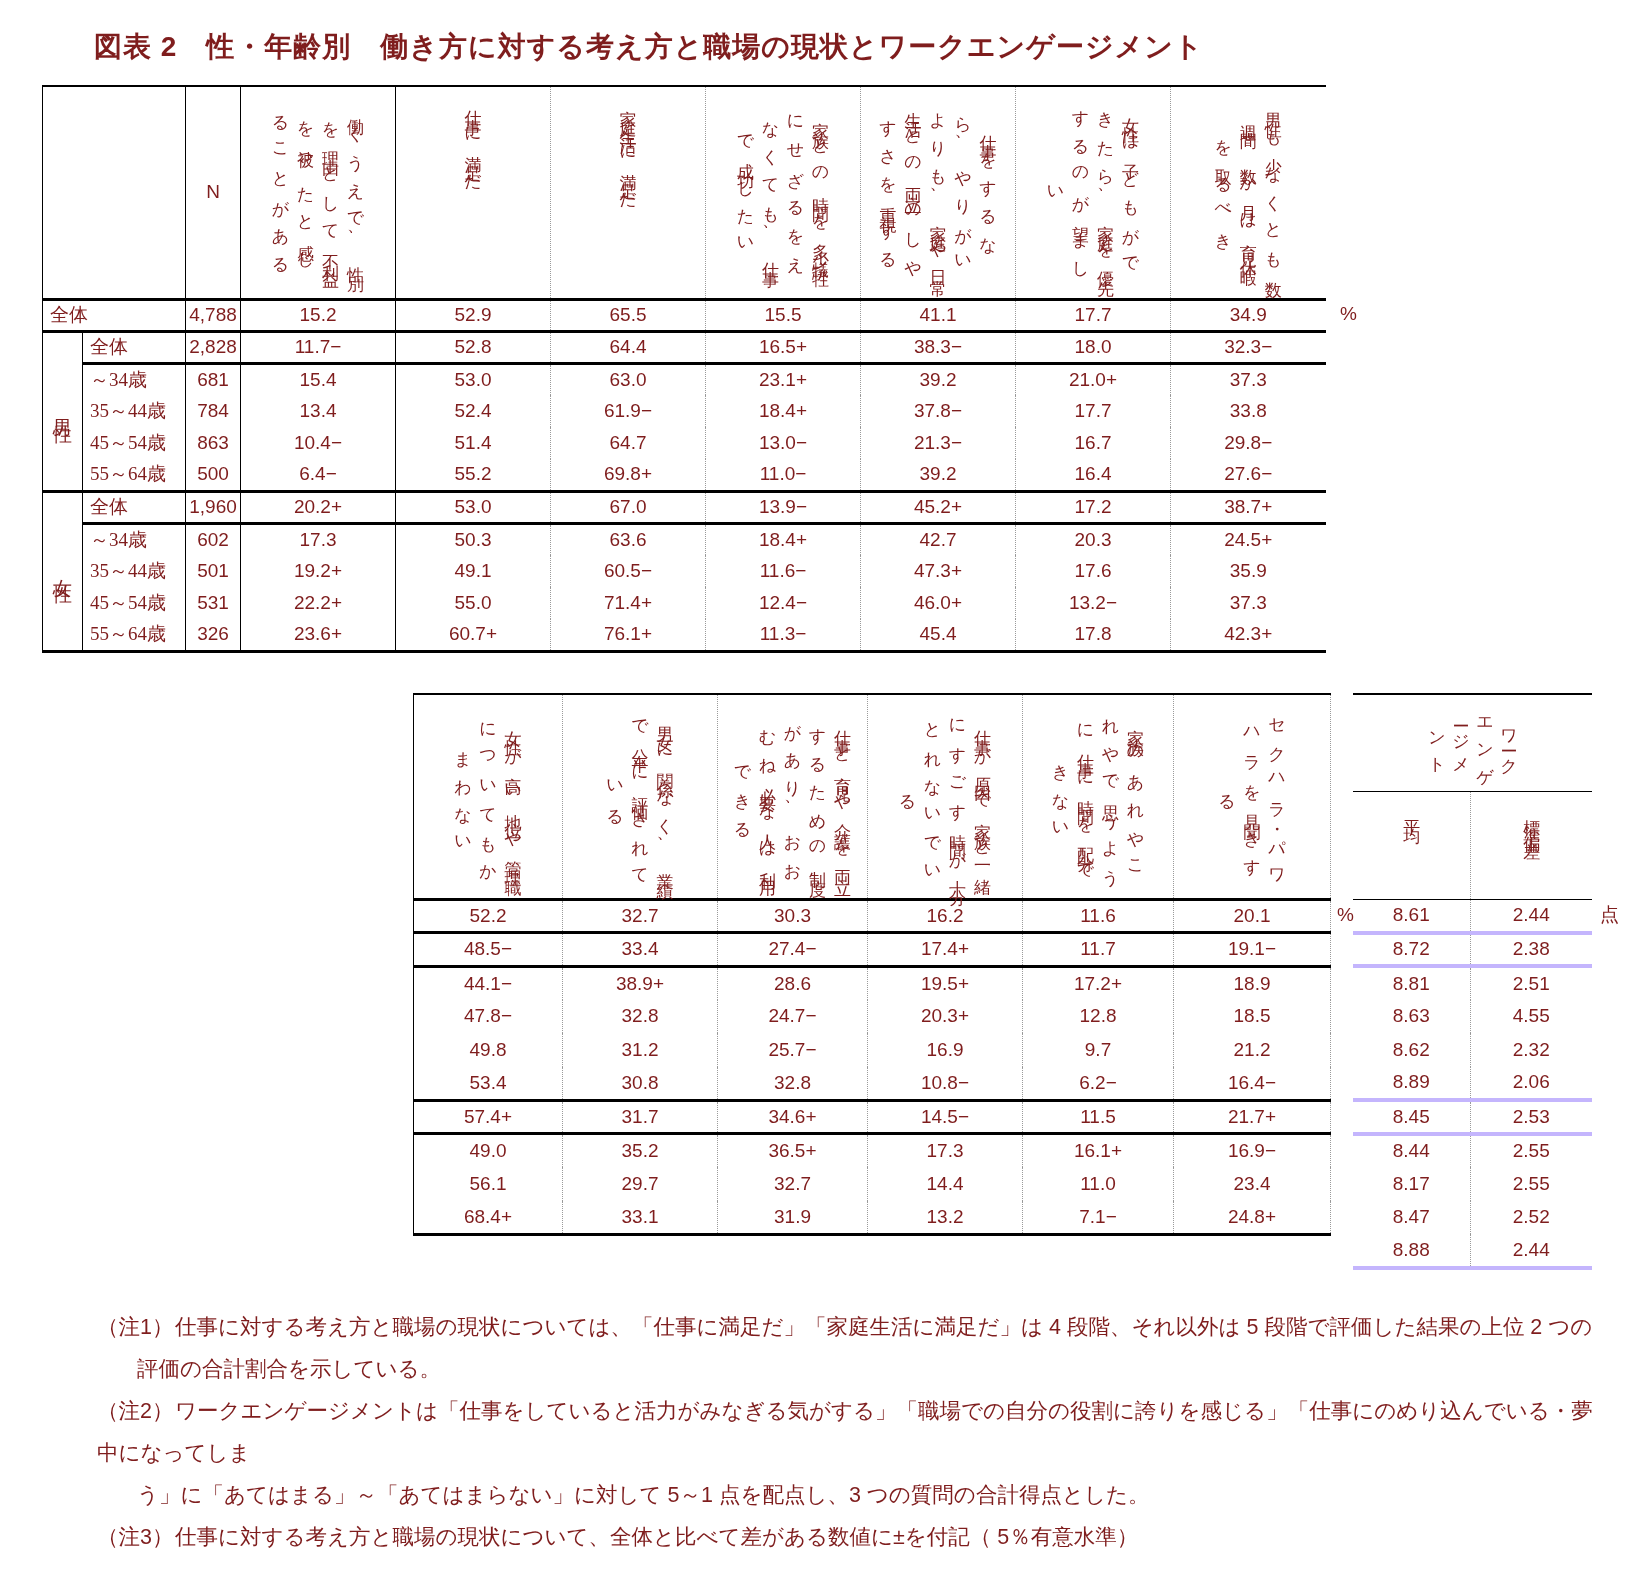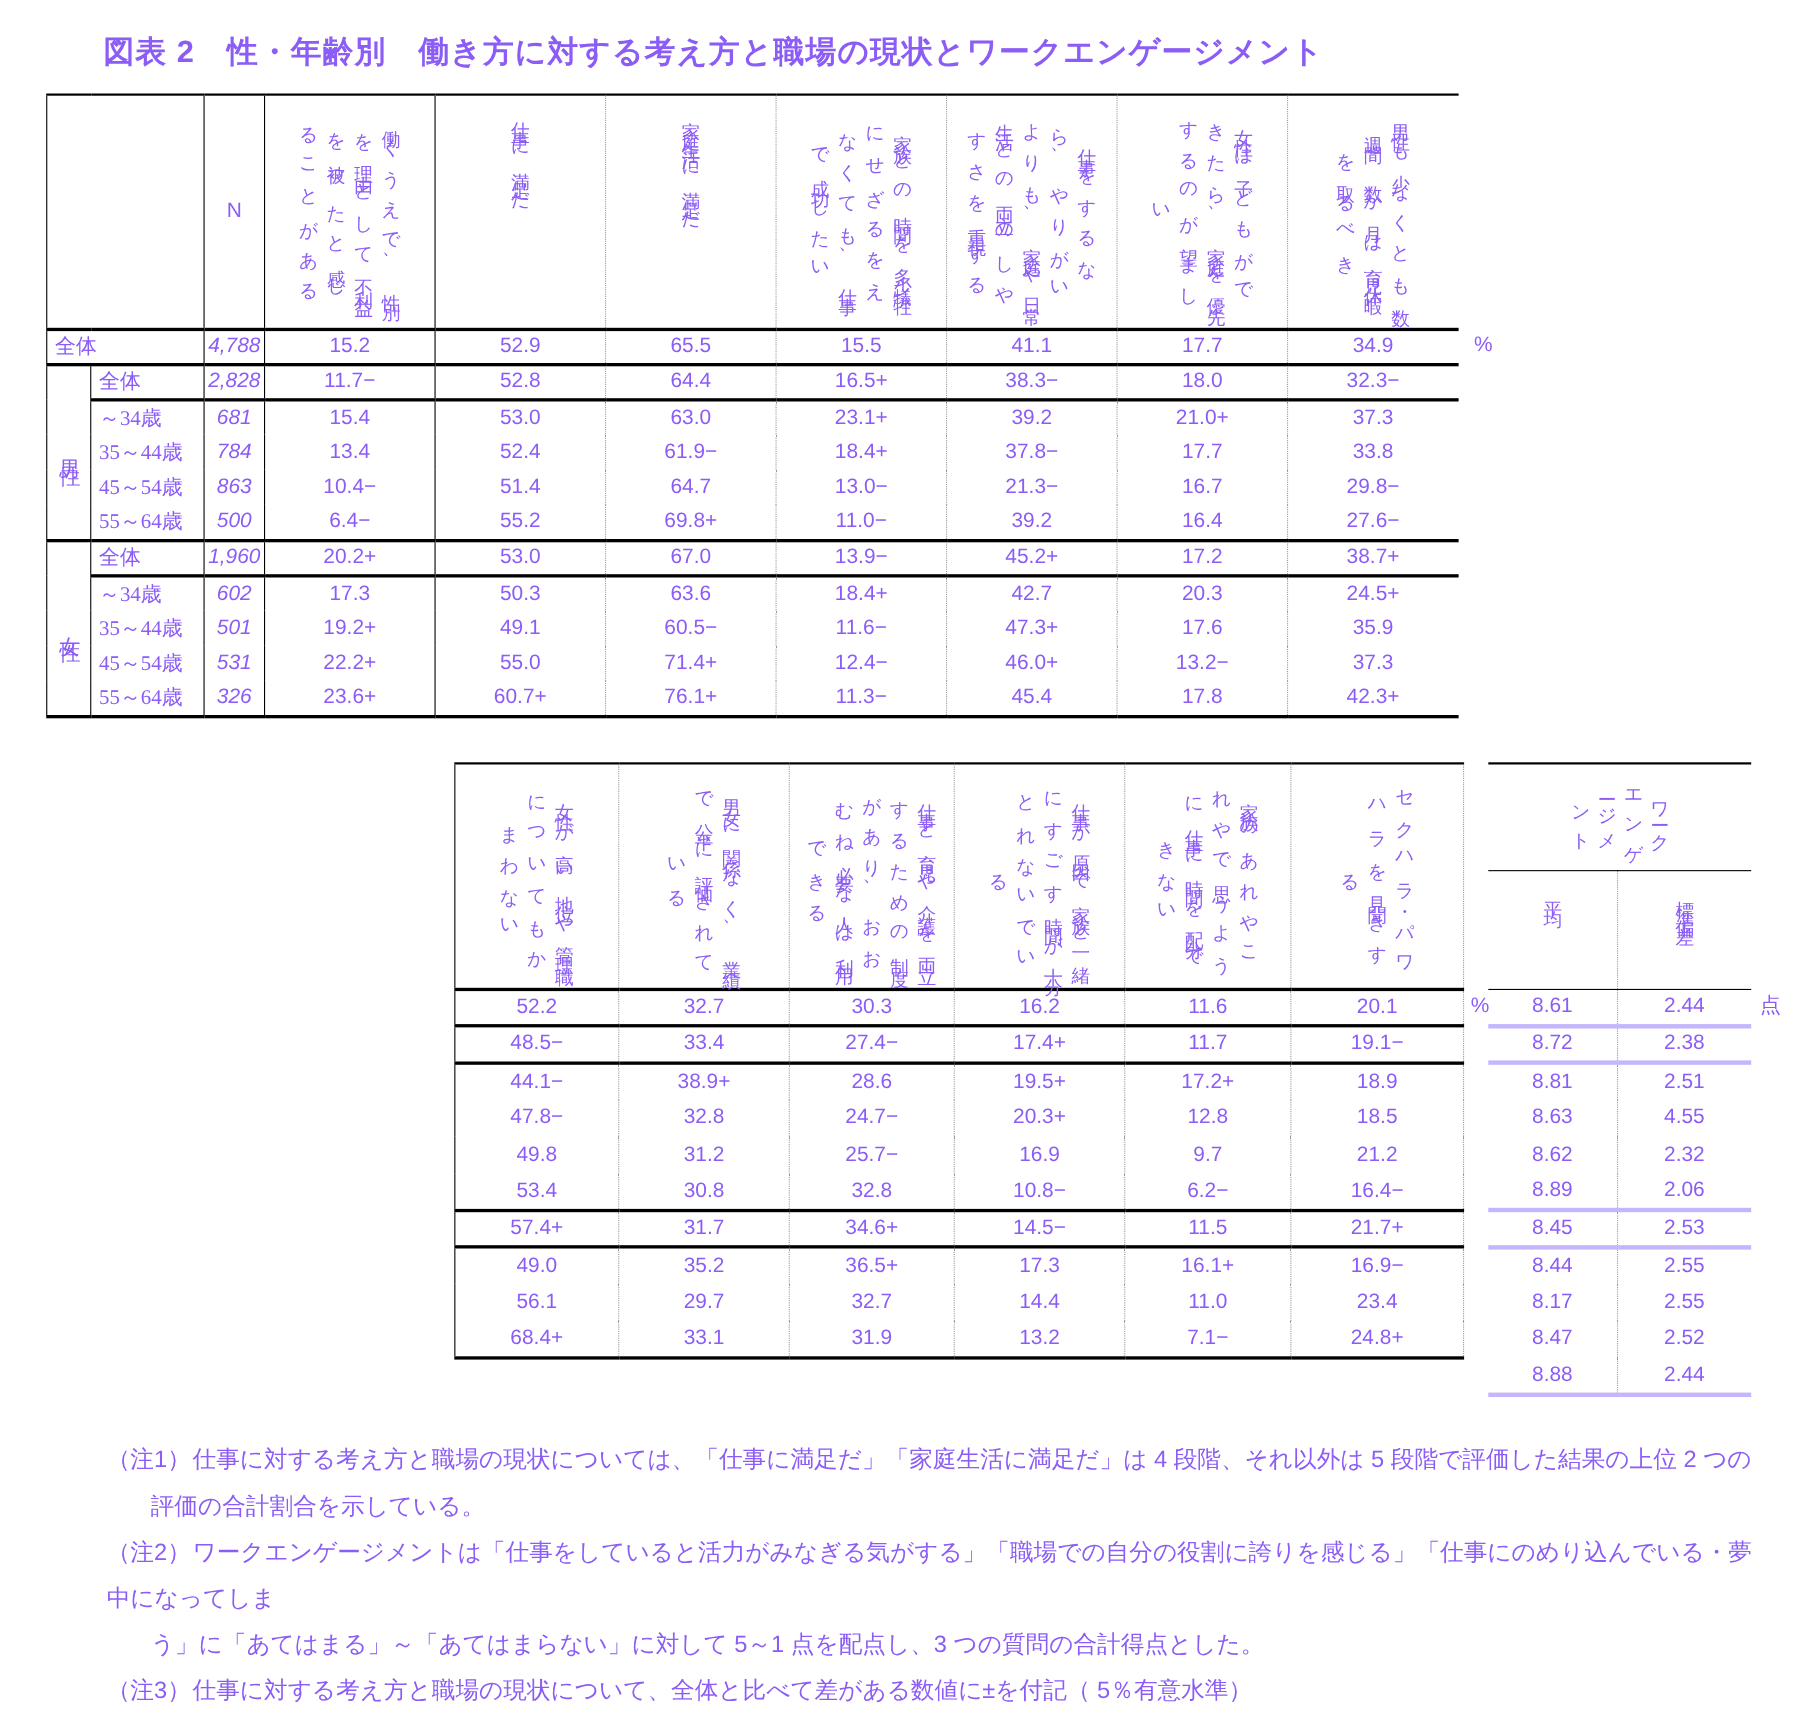--- a/index.html
+++ b/index.html
@@ -1,17 +1,17 @@
 <!DOCTYPE html>
 <html><head>
 <meta charset="utf-8">
 <style>
   html,body{margin:0;padding:0;background:#fff;}
   .page{position:relative;width:1642px;height:1562px;background:#fff;overflow:hidden;
-        font-family:"Liberation Sans",sans-serif;color:#8b5cf6;}
+        font-family:"Liberation Sans",sans-serif;color:#7f1d1d;}
   .title{position:absolute;left:94px;top:28px;font-size:28px;font-weight:700;letter-spacing:1px;}
 
   table{border-collapse:collapse;table-layout:fixed;}
   th,td{padding:0;margin:0;box-sizing:border-box;font-weight:400;}
 
   
   #t1{position:absolute;left:42px;top:85px;}
   #t2{position:absolute;left:413px;top:693px;}
   #eng{position:absolute;left:1353px;top:693px;}
 
@@ -27,21 +27,21 @@
   .eng-title-cell{height:97px;border-top:2px solid #000;border-bottom:1px solid #000;padding-top:12px;}
   .eng-sub-cell{height:108px;border-bottom:1px solid #000;padding-top:14px;}
   .eng-t{max-height:74px;line-height:24px;letter-spacing:5px;}
   .eng-s{max-height:104px;line-height:24px;letter-spacing:8px;}
 
   
   #t1 tbody tr{height:32px;}
   #t2 tbody tr,#eng tbody tr{height:33.5px;}
   td{vertical-align:middle;}
   td.num{text-align:center;font-size:19px;}
-  td.nval{text-align:center;font-size:19px;font-style:italic;}
+  td.nval{text-align:center;font-size:19px;}
   td.lbl{font-size:19px;text-align:left;padding-left:7px;white-space:nowrap;font-family:Liberation Serif, serif;}
   td.gcell{text-align:center;vertical-align:middle;}
   .glabel{writing-mode:vertical-rl;font-size:19px;letter-spacing:6px;display:inline-block;}
 
   
   .bl-s{border-left:1px solid #000;}
   .bl-d{border-left:1px dotted #9a9a9a;}
   .br-d{border-right:1px dotted #9a9a9a;}
   tr.thick>td{border-bottom:3px solid #000;}
   tr.thin>td{border-bottom:4px solid #c4b5fd;}

